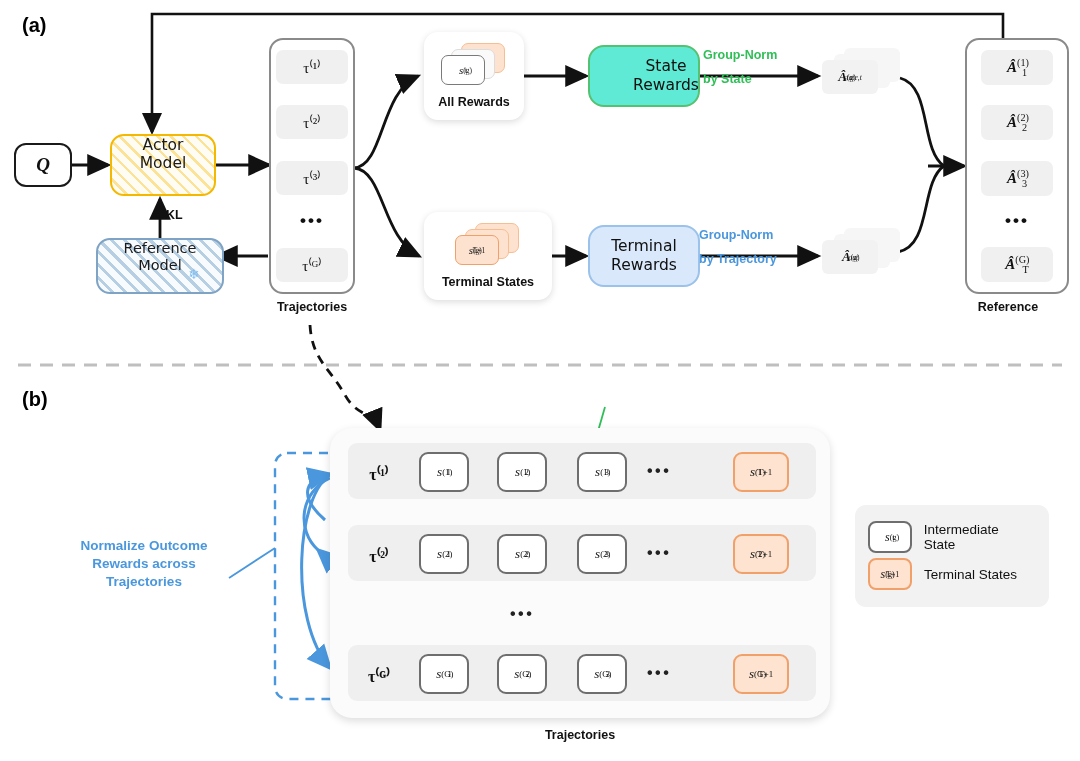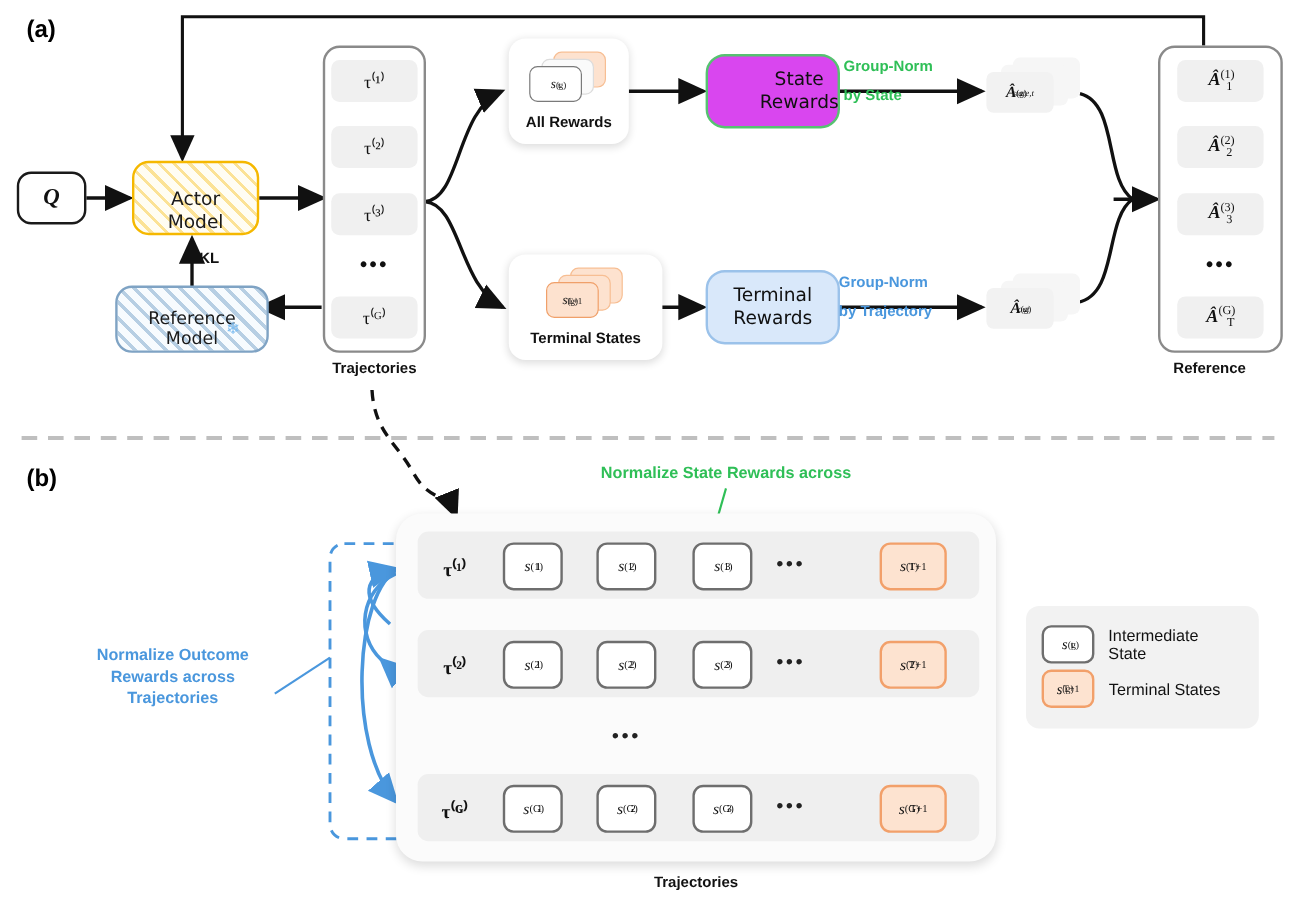--- a/index.html
+++ b/index.html
@@ -26,21 +26,21 @@
 
   
   .qnode {
     position:absolute; border:2.2px solid #1a1a1a; border-radius:12px;
     background:#fff; display:flex; align-items:center; justify-content:center;
     font-family:"Liberation Serif", serif; font-style:italic; font-weight:bold; font-size:19px;
   }
 
   
   .modelbox {
-    position:absolute; display:flex; align-items:flex-end; justify-content:center;
+    position:absolute; display:flex; align-items:flex-start; justify-content:center;
     text-align:center; font-family:"DejaVu Sans", sans-serif; font-size:15.5px;
     line-height:1.18; color:#1a1a1a; border-radius:14px;
   }
   .actorbox {
     border:2.6px solid #F5B800;
     background:
       repeating-linear-gradient(45deg, rgba(247,195,40,.46) 0 2.5px, rgba(255,255,255,0) 2.5px 9px),
       #fffdf3;
   }
   .refbox {
@@ -53,21 +53,21 @@
   .snow {
     position:absolute; right:22px; bottom:9px; font-size:14px; color:#7fbdf0; z-index:3;
   }
 
   
   .rewardbox {
     position:absolute; display:flex; align-items:center; justify-content:center;
     text-align:center; font-family:"DejaVu Sans", sans-serif; font-size:15.5px;
     line-height:1.2; border-radius:16px;
   }
-  .statereward { border:2.4px solid #56C271; background:#d946ef; color:#101010;padding-left:44px; }
+  .statereward { border:2.4px solid #56C271; background:#5eead4; color:#101010;padding-left:44px; }
   .outcomereward { border:2.4px solid #9BC2EA; background:#d9e8fa; color:#101010; }
 
   
   .colbox {
     position:absolute; border:2.2px solid #8a8a8a; border-radius:14px; background:#fff;
     display:flex; flex-direction:column; align-items:center; justify-content:space-between;
     padding:10px 0;
   }
   .colitem {
     background:#f0f0f0; border-radius:7px;
@@ -335,21 +335,20 @@
     <div class="coldots">•••</div>
     <div class="colitem">
       <span style="font-style:italic;font-weight:bold;">Â</span><sup>(G)</sup><sub style="margin-left:-7px;">T</sub>
     </div>
   </div>
   <div class="caption" style="left:960px; top:300px; width:96px;">Reference</div>
 
   <div class="panel-label" style="left:22px; top:388px;">(b)</div>
 
   <div class="annot green" style="left:455px; top:385px; width:300px;">
-    <div>Normalize State Rewards across</div>
   </div>
 
   <div class="annot blue" style="left:58px; top:537px; width:172px;">
     <div>Normalize Outcome</div>
     <div>Rewards across</div>
     <div>Trajectories</div>
   </div>
 
   <div class="bpanel" style="left:330px; top:428px; width:500px; height:290px;"></div>
 

